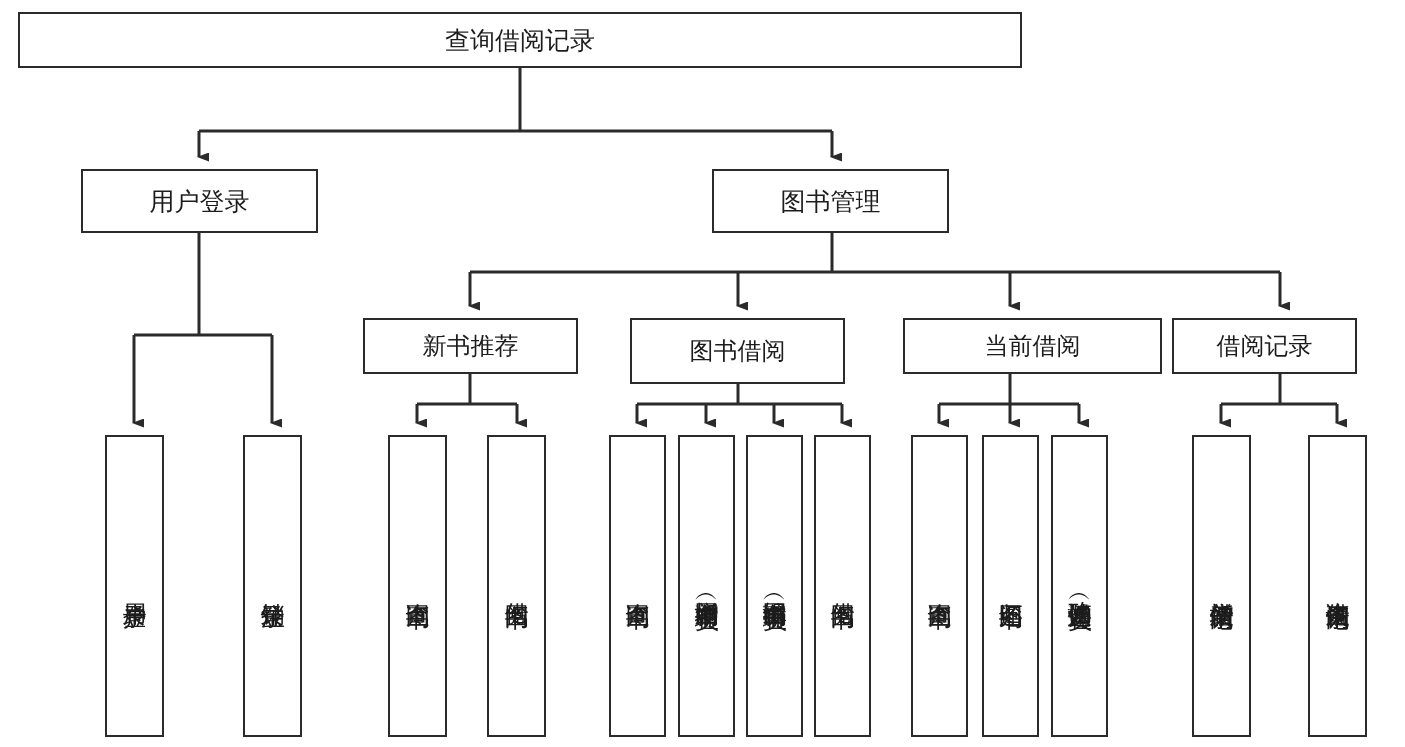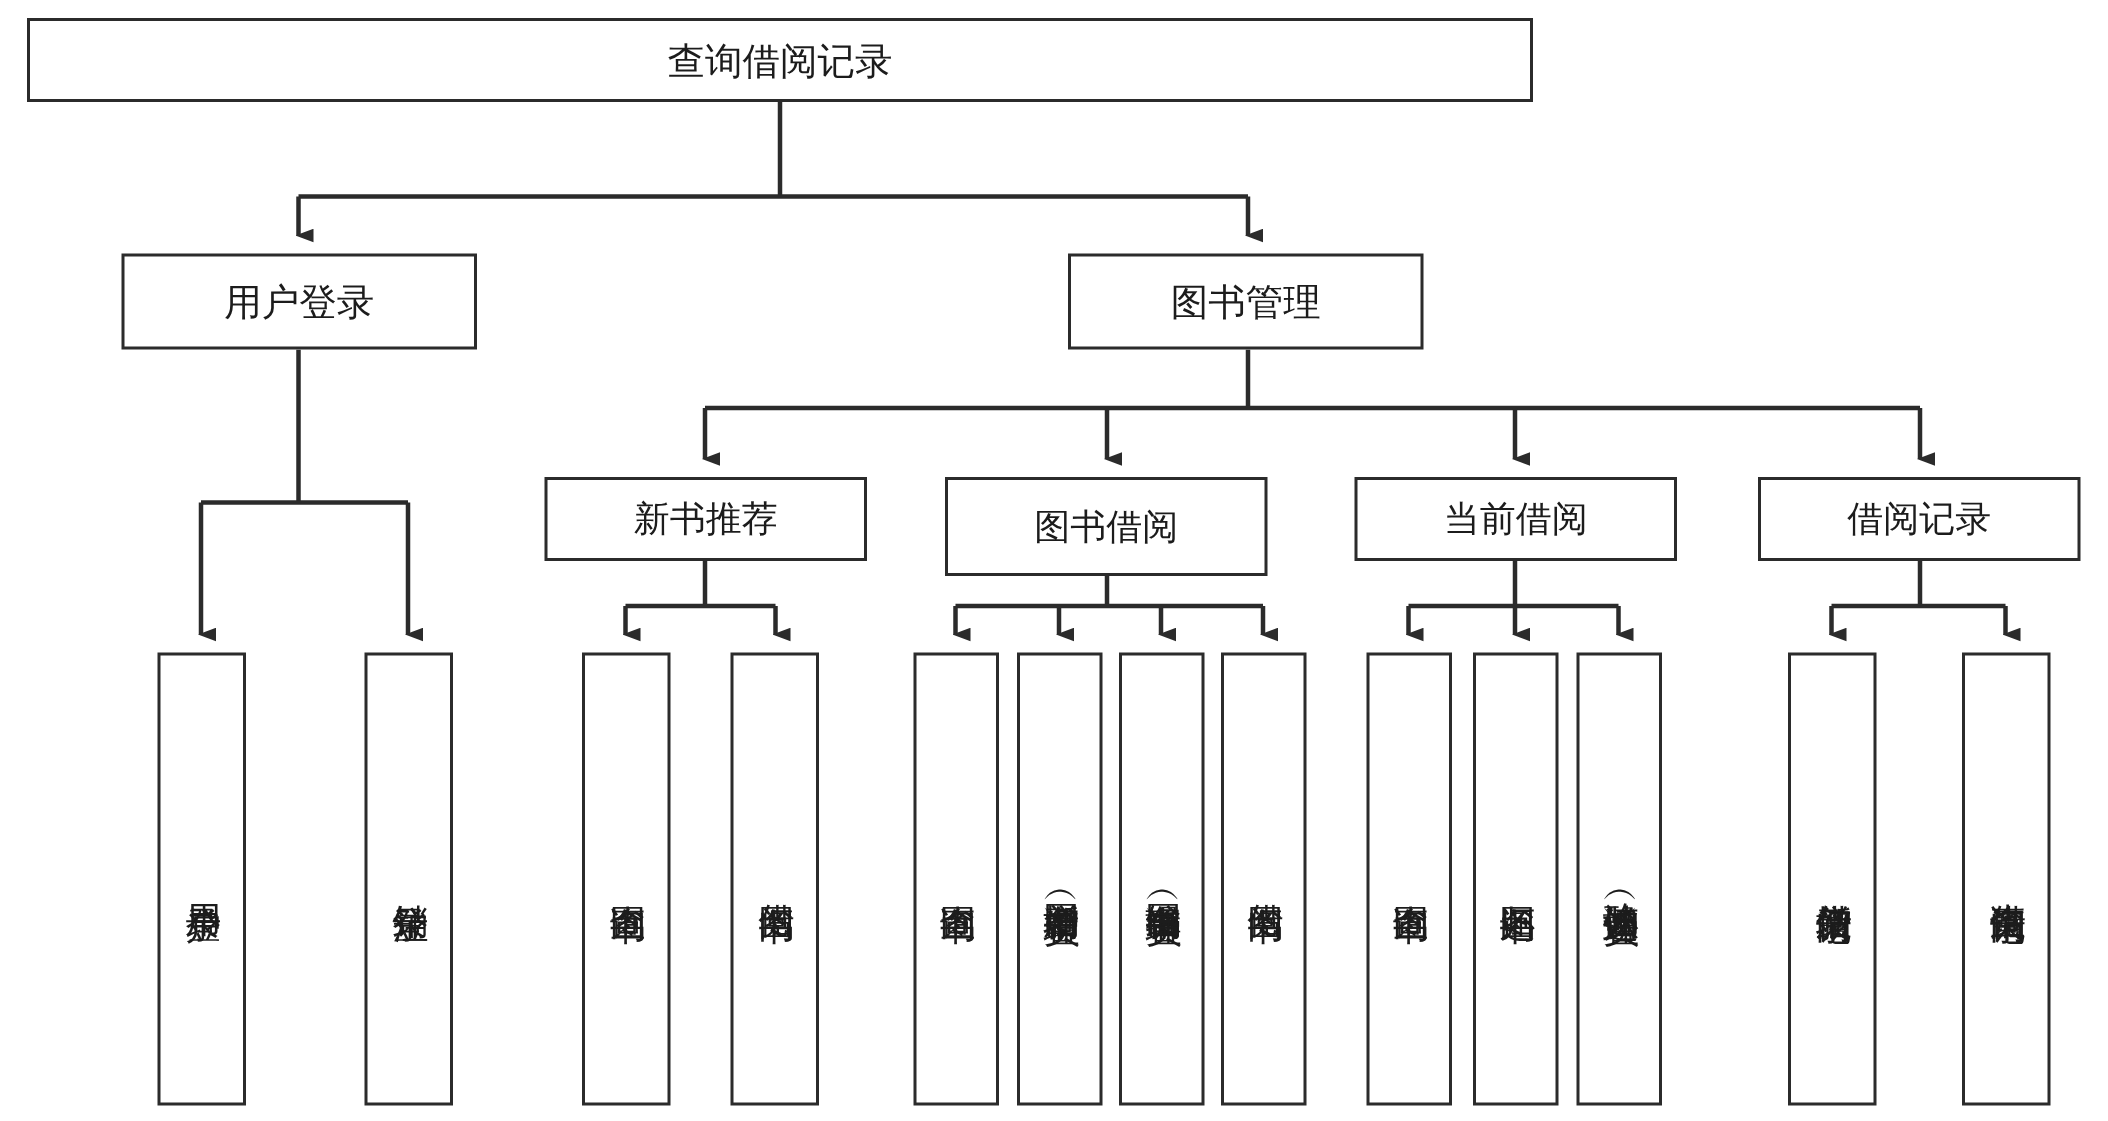--- a/index.html
+++ b/index.html
@@ -130,24 +130,24 @@
   <div class="node lvl2" style="left:712px; top:169px; width:237px; height:64px;">
     <span>图书管理</span>
   </div>
 
   <div class="node lvl3" style="left:363px; top:318px; width:215px; height:56px;">
     <span>新书推荐</span>
   </div>
   <div class="node lvl3" style="left:630px; top:318px; width:215px; height:66px;">
     <span>图书借阅</span>
   </div>
-  <div class="node lvl3" style="left:903px; top:318px; width:215px; height:56px;">
+  <div class="node lvl3" style="left:903px; top:318px; width:259px; height:56px;">
     <span>当前借阅</span>
   </div>
-  <div class="node lvl3" style="left:1172px; top:318px; width:215px; height:56px;">
+  <div class="node lvl3" style="left:1172px; top:318px; width:185px; height:56px;">
     <span>借阅记录</span>
   </div>
 
   <div class="node leaf" style="left:105px; top:435px; width:59px; height:302px;">
     <span class="vtext">用户登录</span>
   </div>
   <div class="node leaf" style="left:243px; top:435px; width:59px; height:302px;">
     <span class="vtext">注销登录</span>
   </div>
   <div class="node leaf" style="left:388px; top:435px; width:59px; height:302px;">

